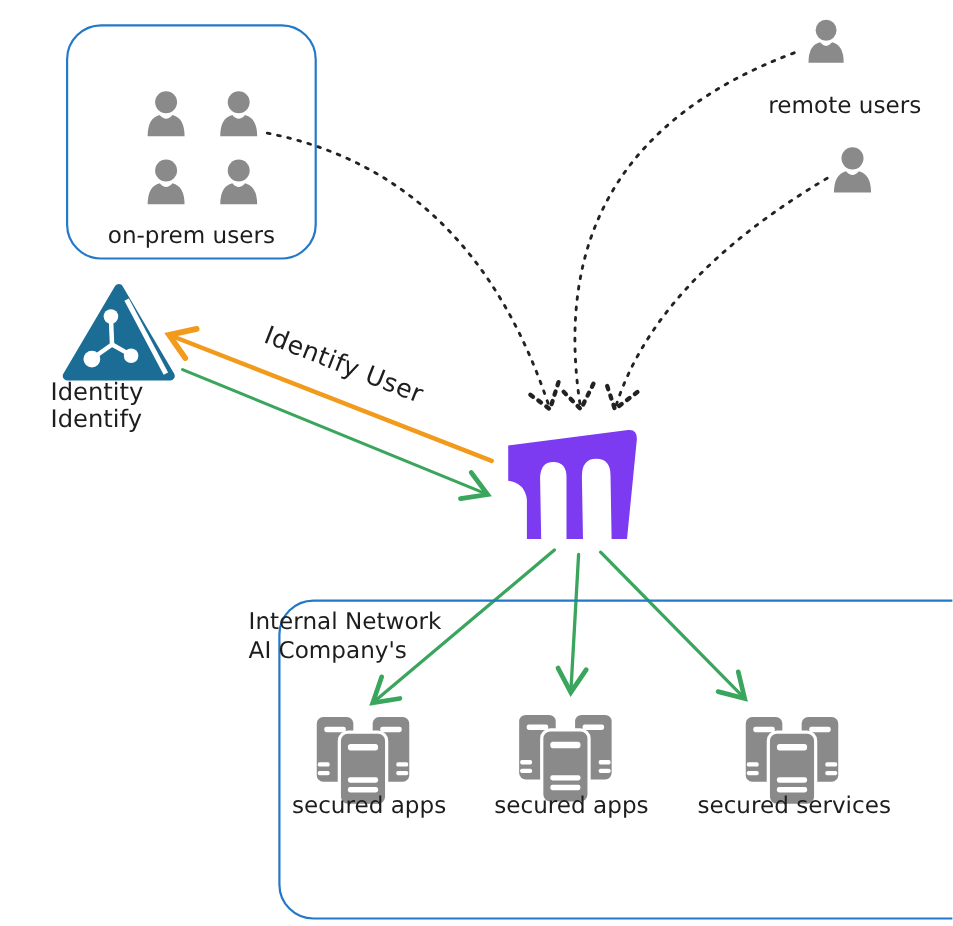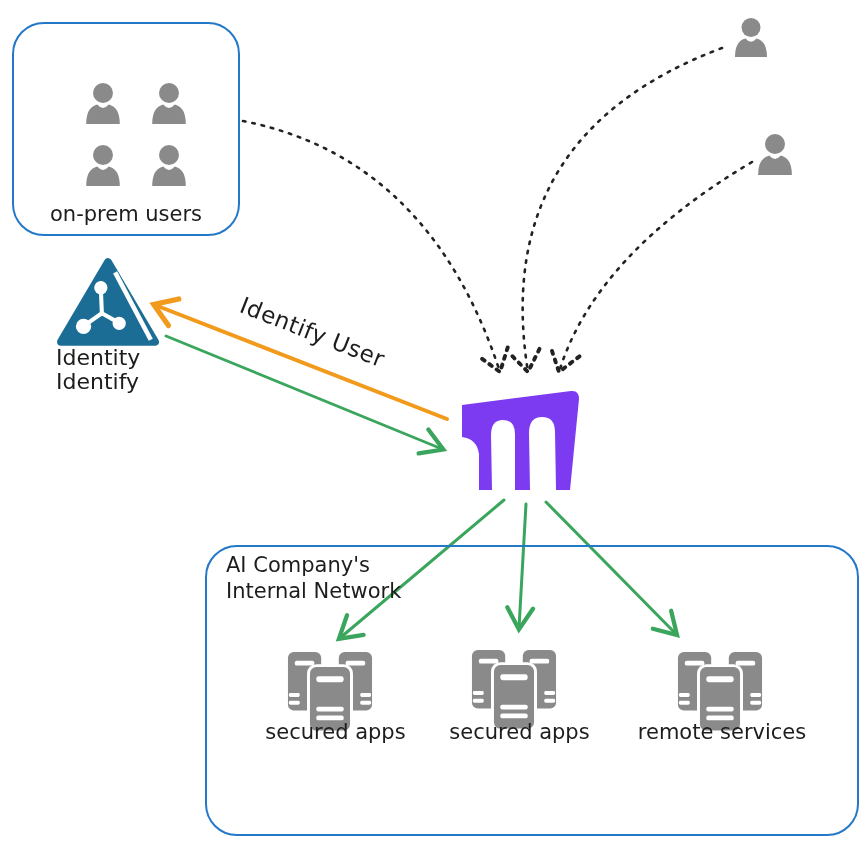--- a/index.html
+++ b/index.html
@@ -2,35 +2,35 @@
 <html><head>
 <meta charset="utf-8">
 <style>
   html,body{margin:0;padding:0;background:#ffffff;}
   .canvas{
     position:relative;width:866px;height:842px;background:#ffffff;overflow:hidden;
     font-family:"DejaVu Sans","Liberation Sans",sans-serif;color:#1d1d1d;
   }
   .abs{position:absolute;}
   .box{
-    border:2.5px solid #2478c8;border-radius:32px;background:transparent;
+    border:2.5px solid #2478c8;border-radius:32px;background:transparent;margin-left:48px;
   }
   .label{
     color:#1d1d1d;font-size:21px;font-weight:500;white-space:nowrap;
   }
   .label.center{text-align:center;}
   #onprem-box{left:12px;top:22px;width:224px;height:210px;}
   #network-box{left:205px;top:545px;width:650px;height:287px;}
   #onprem-grid{
     left:70px;top:58px;display:grid;grid-template-columns:38px 38px;
     grid-column-gap:28px;grid-row-gap:20px;
   }
   #onprem-label{left:0;top:178px;width:224px;}
   #remote-label{left:688px;top:84px;width:160px;text-align:center;}
-  #idp-label{left:56px;top:346px;line-height:24px;font-size:22px;}
+  #idp-label{left:46px;top:346px;line-height:24px;font-size:22px;}
   #identify-label{
     left:246px;top:292px;font-size:23px;letter-spacing:.5px;
     transform:rotate(21.5deg);transform-origin:left top;
   }
   #network-label{left:226px;top:552px;line-height:26px;font-size:21px;}
   .server-label{top:720px;font-size:21px;}
   #server-label-1{left:253px;width:165px;}
   #server-label-2{left:437px;width:165px;}
   #server-label-3{left:622px;width:200px;}
   svg{display:block;}
@@ -103,20 +103,21 @@
       <svg width="38" height="42" viewBox="0 0 36 40">
           <use href="#user-glyph"></use>
         </svg>
     </div>
     <div id="onprem-label" class="abs label center">on-prem users</div>
   </div>
 
   <svg class="abs" style="left:733px;top:15px;" width="36" height="44" viewBox="0 0 36 40">
       <use href="#user-glyph"></use>
     </svg>
+  <div id="remote-label" class="abs label">remote users</div>
   <svg class="abs" style="left:756px;top:131px;" width="38" height="46" viewBox="0 0 36 40">
       <use href="#user-glyph"></use>
     </svg>
 
   <svg class="abs" style="left:56px;top:256px;" width="106" height="92" viewBox="0 0 104 90">
     <path d="M51 6 L97 84 L5 84 Z" fill="#1b6d96" stroke="#1b6d96" stroke-width="8" stroke-linejoin="round"></path>
     <line x1="58" y1="16" x2="93" y2="82" stroke="#ffffff" stroke-width="4.5"></line>
     <line x1="44" y1="32" x2="45" y2="56" stroke="#ffffff" stroke-width="4"></line>
     <line x1="45" y1="56" x2="28" y2="68" stroke="#ffffff" stroke-width="4"></line>
     <line x1="45" y1="56" x2="61" y2="65" stroke="#ffffff" stroke-width="4"></line>
@@ -133,31 +134,31 @@
 
   <svg class="abs" style="left:452px;top:382px;" width="136" height="112" viewBox="0 0 136 112">
     <path d="M10 23 L119 9 Q127 8 127 17 L118 108 L104 108 L103 50
              Q103 35 90 35 Q77 35 77 51 L78 108 L63 108 L63 52
              Q63 38 51 38 Q39 38 39 53 L40 108 L27 108 L27 72
              Q25 57 10 55 Z" fill="#7c3bf0"></path>
   </svg>
 
   <div id="network-box" class="abs box"></div>
   <div id="network-label" class="abs label">
+    <div>Internal Network</div>
     <div>AI Company's</div>
-    <div>Internal Network</div>
   </div>
 
   <svg class="abs" style="left:286px;top:650px;" width="88" height="84" viewBox="0 0 90 82">
       <use href="#server-group-glyph"></use>
     </svg>
   <svg class="abs" style="left:470px;top:648px;" width="88" height="84" viewBox="0 0 90 82">
       <use href="#server-group-glyph"></use>
     </svg>
   <svg class="abs" style="left:676px;top:650px;" width="88" height="84" viewBox="0 0 90 82">
       <use href="#server-group-glyph"></use>
     </svg>
 
   <div id="server-label-1" class="abs label center server-label">secured apps</div>
   <div id="server-label-2" class="abs label center server-label">secured apps</div>
-  <div id="server-label-3" class="abs label center server-label">remote services</div>
+  <div id="server-label-3" class="abs label center server-label">secured services</div>
 
 </div>
 
 </body></html>

